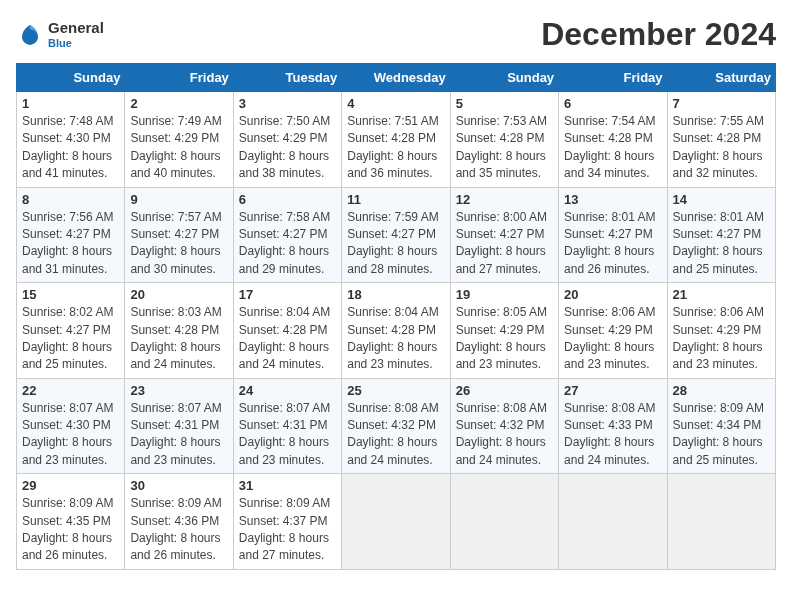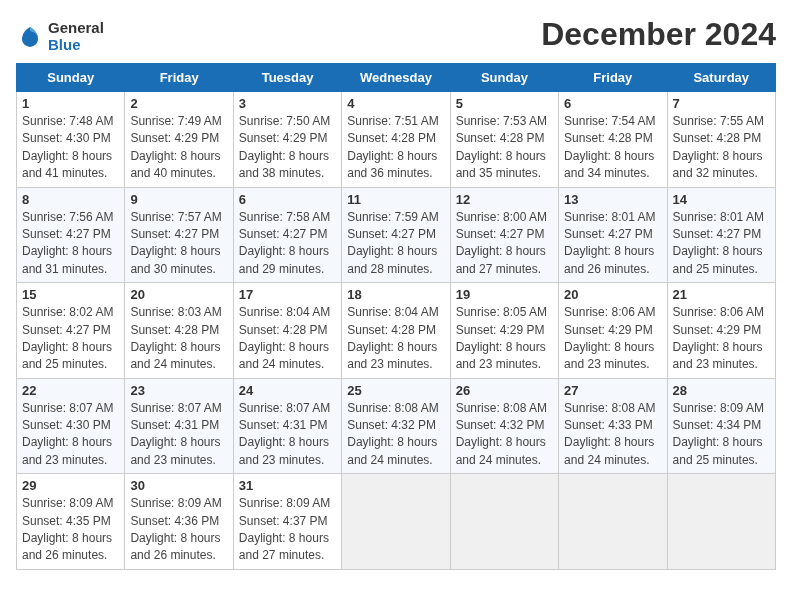--- a/index.html
+++ b/index.html
@@ -6,40 +6,40 @@
     body {
       font-family: Arial, sans-serif;
       background: #fff;
       width: 792px;
       min-height: 612px;
       padding: 16px;
     }
     .header {
       display: flex;
       justify-content: space-between;
-      align-items: flex-end;
+      align-items: center;
       margin-bottom: 10px;
     }
     .logo {
       display: flex;
       align-items: center;
       gap: 4px;
     }
     .logo-text {
       display: flex;
       flex-direction: column;
       line-height: 1.1;
     }
     .logo-general {
       font-size: 15px;
       font-weight: bold;
       color: #333;
     }
     .logo-blue {
-      font-size: 15px;
+      font-size: 11px;
       font-weight: bold;
       color: #1a6eb5;
     }
     .logo-icon {
       width: 28px;
       height: 28px;
     }
     .title-area {
       text-align: right;
     }
@@ -54,21 +54,21 @@
     }
     .calendar {
       width: 100%;
       border-collapse: collapse;
       font-size: 11px;
     }
     .calendar th {
       background: #1a6eb5;
       color: #fff;
       padding: 6px 4px;
-      text-align: center;
+      text-align: right;
       font-size: 13px;
       font-weight: bold;
       border: 1px solid #1a6eb5;
     }
     .calendar td {
       border: 1px solid #ccc;
       vertical-align: top;
       padding: 4px 5px;
       min-height: 80px;
       width: 108px;

